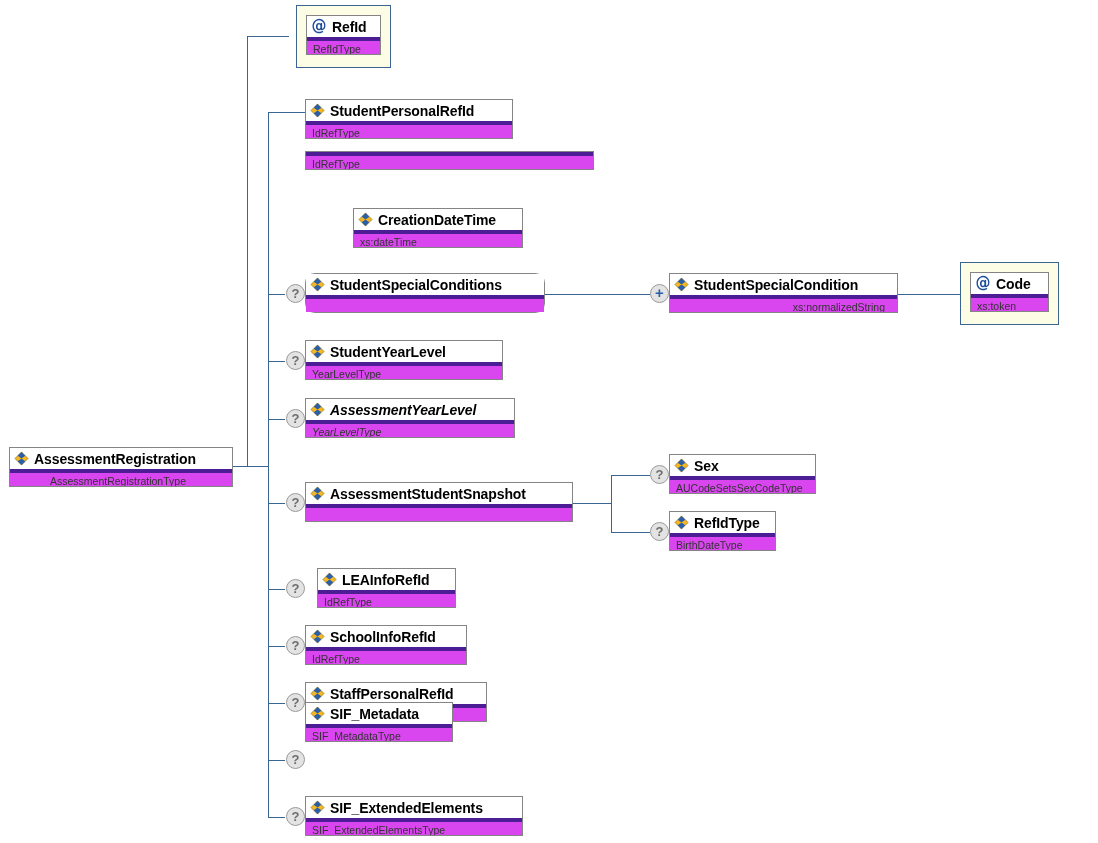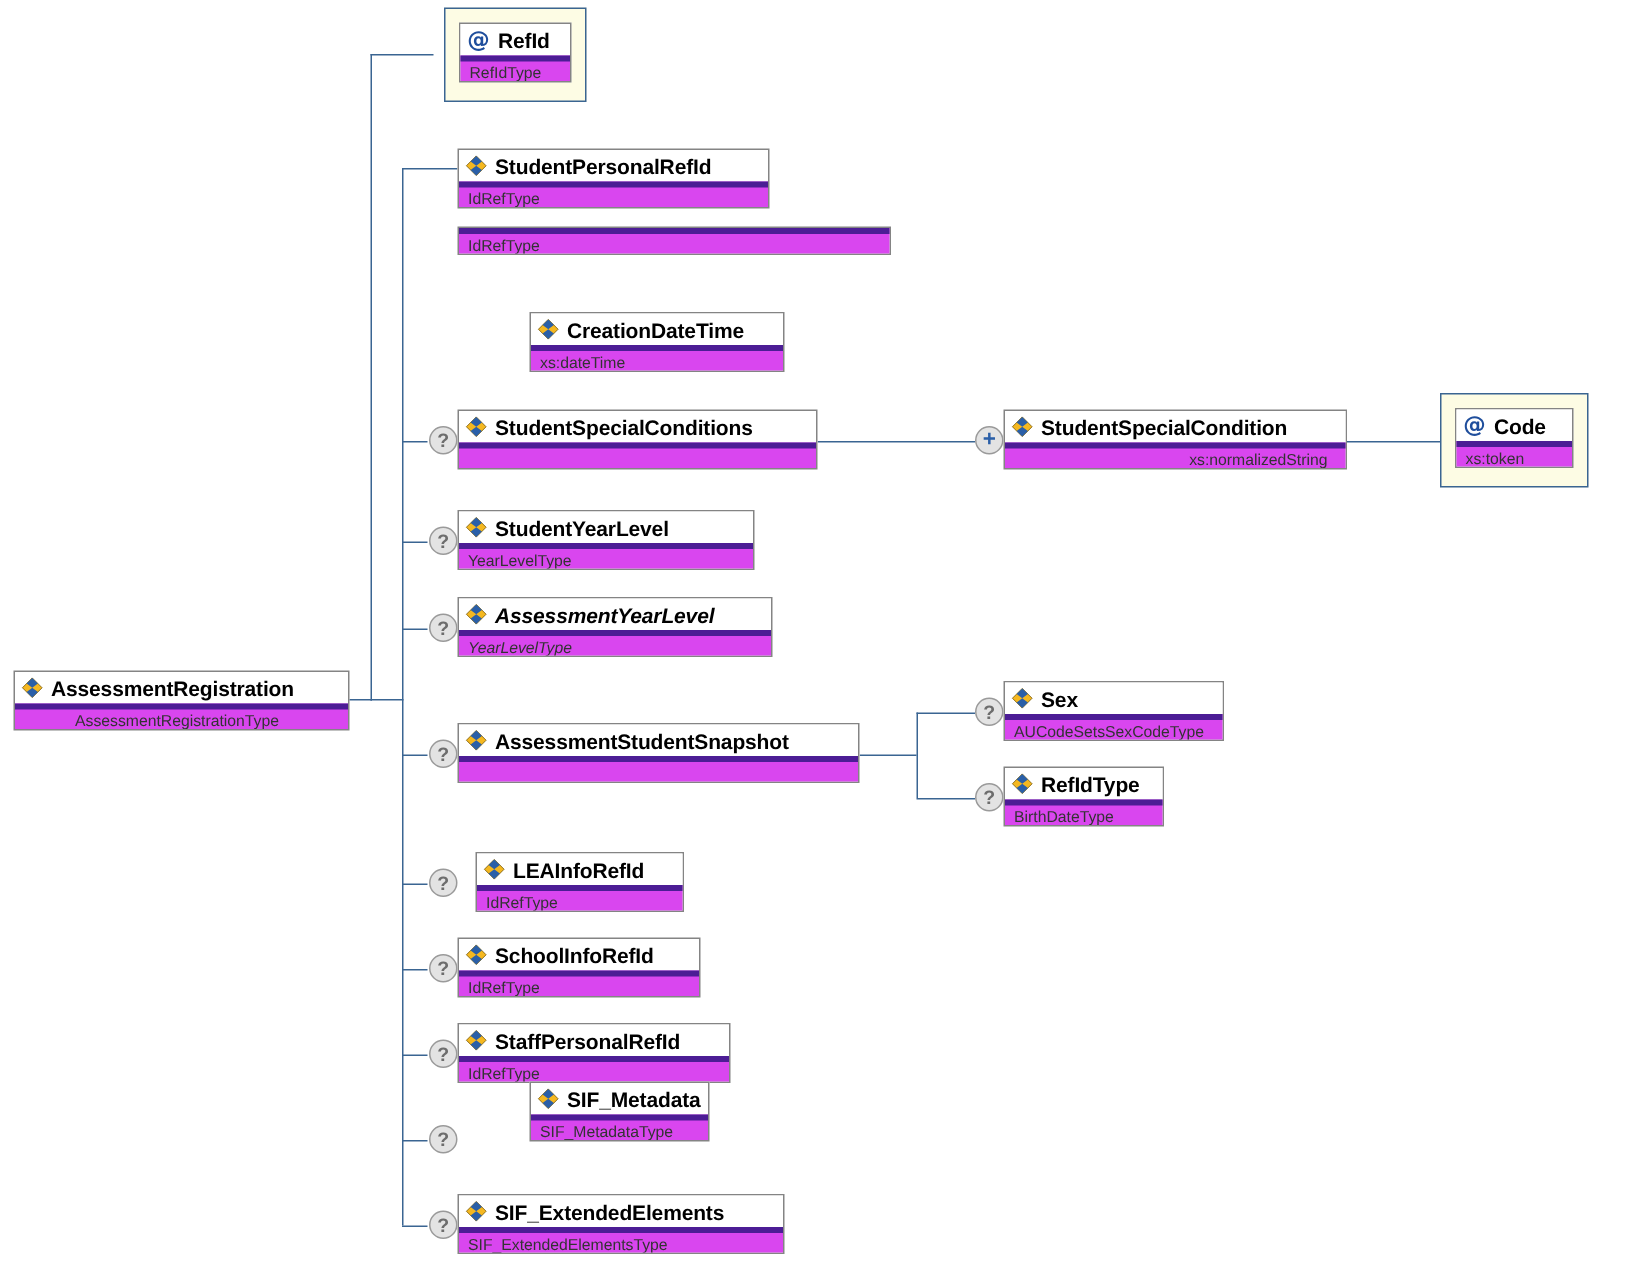--- a/index.html
+++ b/index.html
@@ -215,21 +215,21 @@
           </svg>
       </span>
       <span class="name-txt">CreationDateTime</span>
     </div>
     <div class="type-row">
       <span class="type-txt">xs:dateTime</span>
     </div>
   </div>
 
   <div class="marker" style="left:286px; top:284px;">?</div>
-  <div class="node" style="left:305px; top:273px; width:240px;">
+  <div class="node" style="left:305px; top:273px; width:240px;border-radius:10px;">
     <div class="name-row">
       <span class="el-icon">
         <svg width="15" height="15" viewBox="0 0 16 16">
             <polygon points="8,1 15,8 8,15 1,8" fill="#f5b820" stroke="#7a5a06" stroke-width="0.6"></polygon>
             <polygon points="8,1 12,5 8,8 4,5" fill="#2a5fa8"></polygon>
             <polygon points="8,8 12,11 8,15 4,11" fill="#2a5fa8"></polygon>
           </svg>
       </span>
       <span class="name-txt">StudentSpecialConditions</span>
     </div>
@@ -334,21 +334,21 @@
           </svg>
       </span>
       <span class="name-txt">StaffPersonalRefId</span>
     </div>
     <div class="type-row">
       <span class="type-txt">IdRefType</span>
     </div>
   </div>
 
   <div class="marker" style="left:286px; top:750px;">?</div>
-  <div class="node" style="left:305px; top:721px; width:120px;margin-left:48px;">
+  <div class="node" style="left:305px; top:702px; width:148px;">
     <div class="name-row">
       <span class="el-icon">
         <svg width="15" height="15" viewBox="0 0 16 16">
             <polygon points="8,1 15,8 8,15 1,8" fill="#f5b820" stroke="#7a5a06" stroke-width="0.6"></polygon>
             <polygon points="8,1 12,5 8,8 4,5" fill="#2a5fa8"></polygon>
             <polygon points="8,8 12,11 8,15 4,11" fill="#2a5fa8"></polygon>
           </svg>
       </span>
       <span class="name-txt">SIF_Metadata</span>
     </div>

